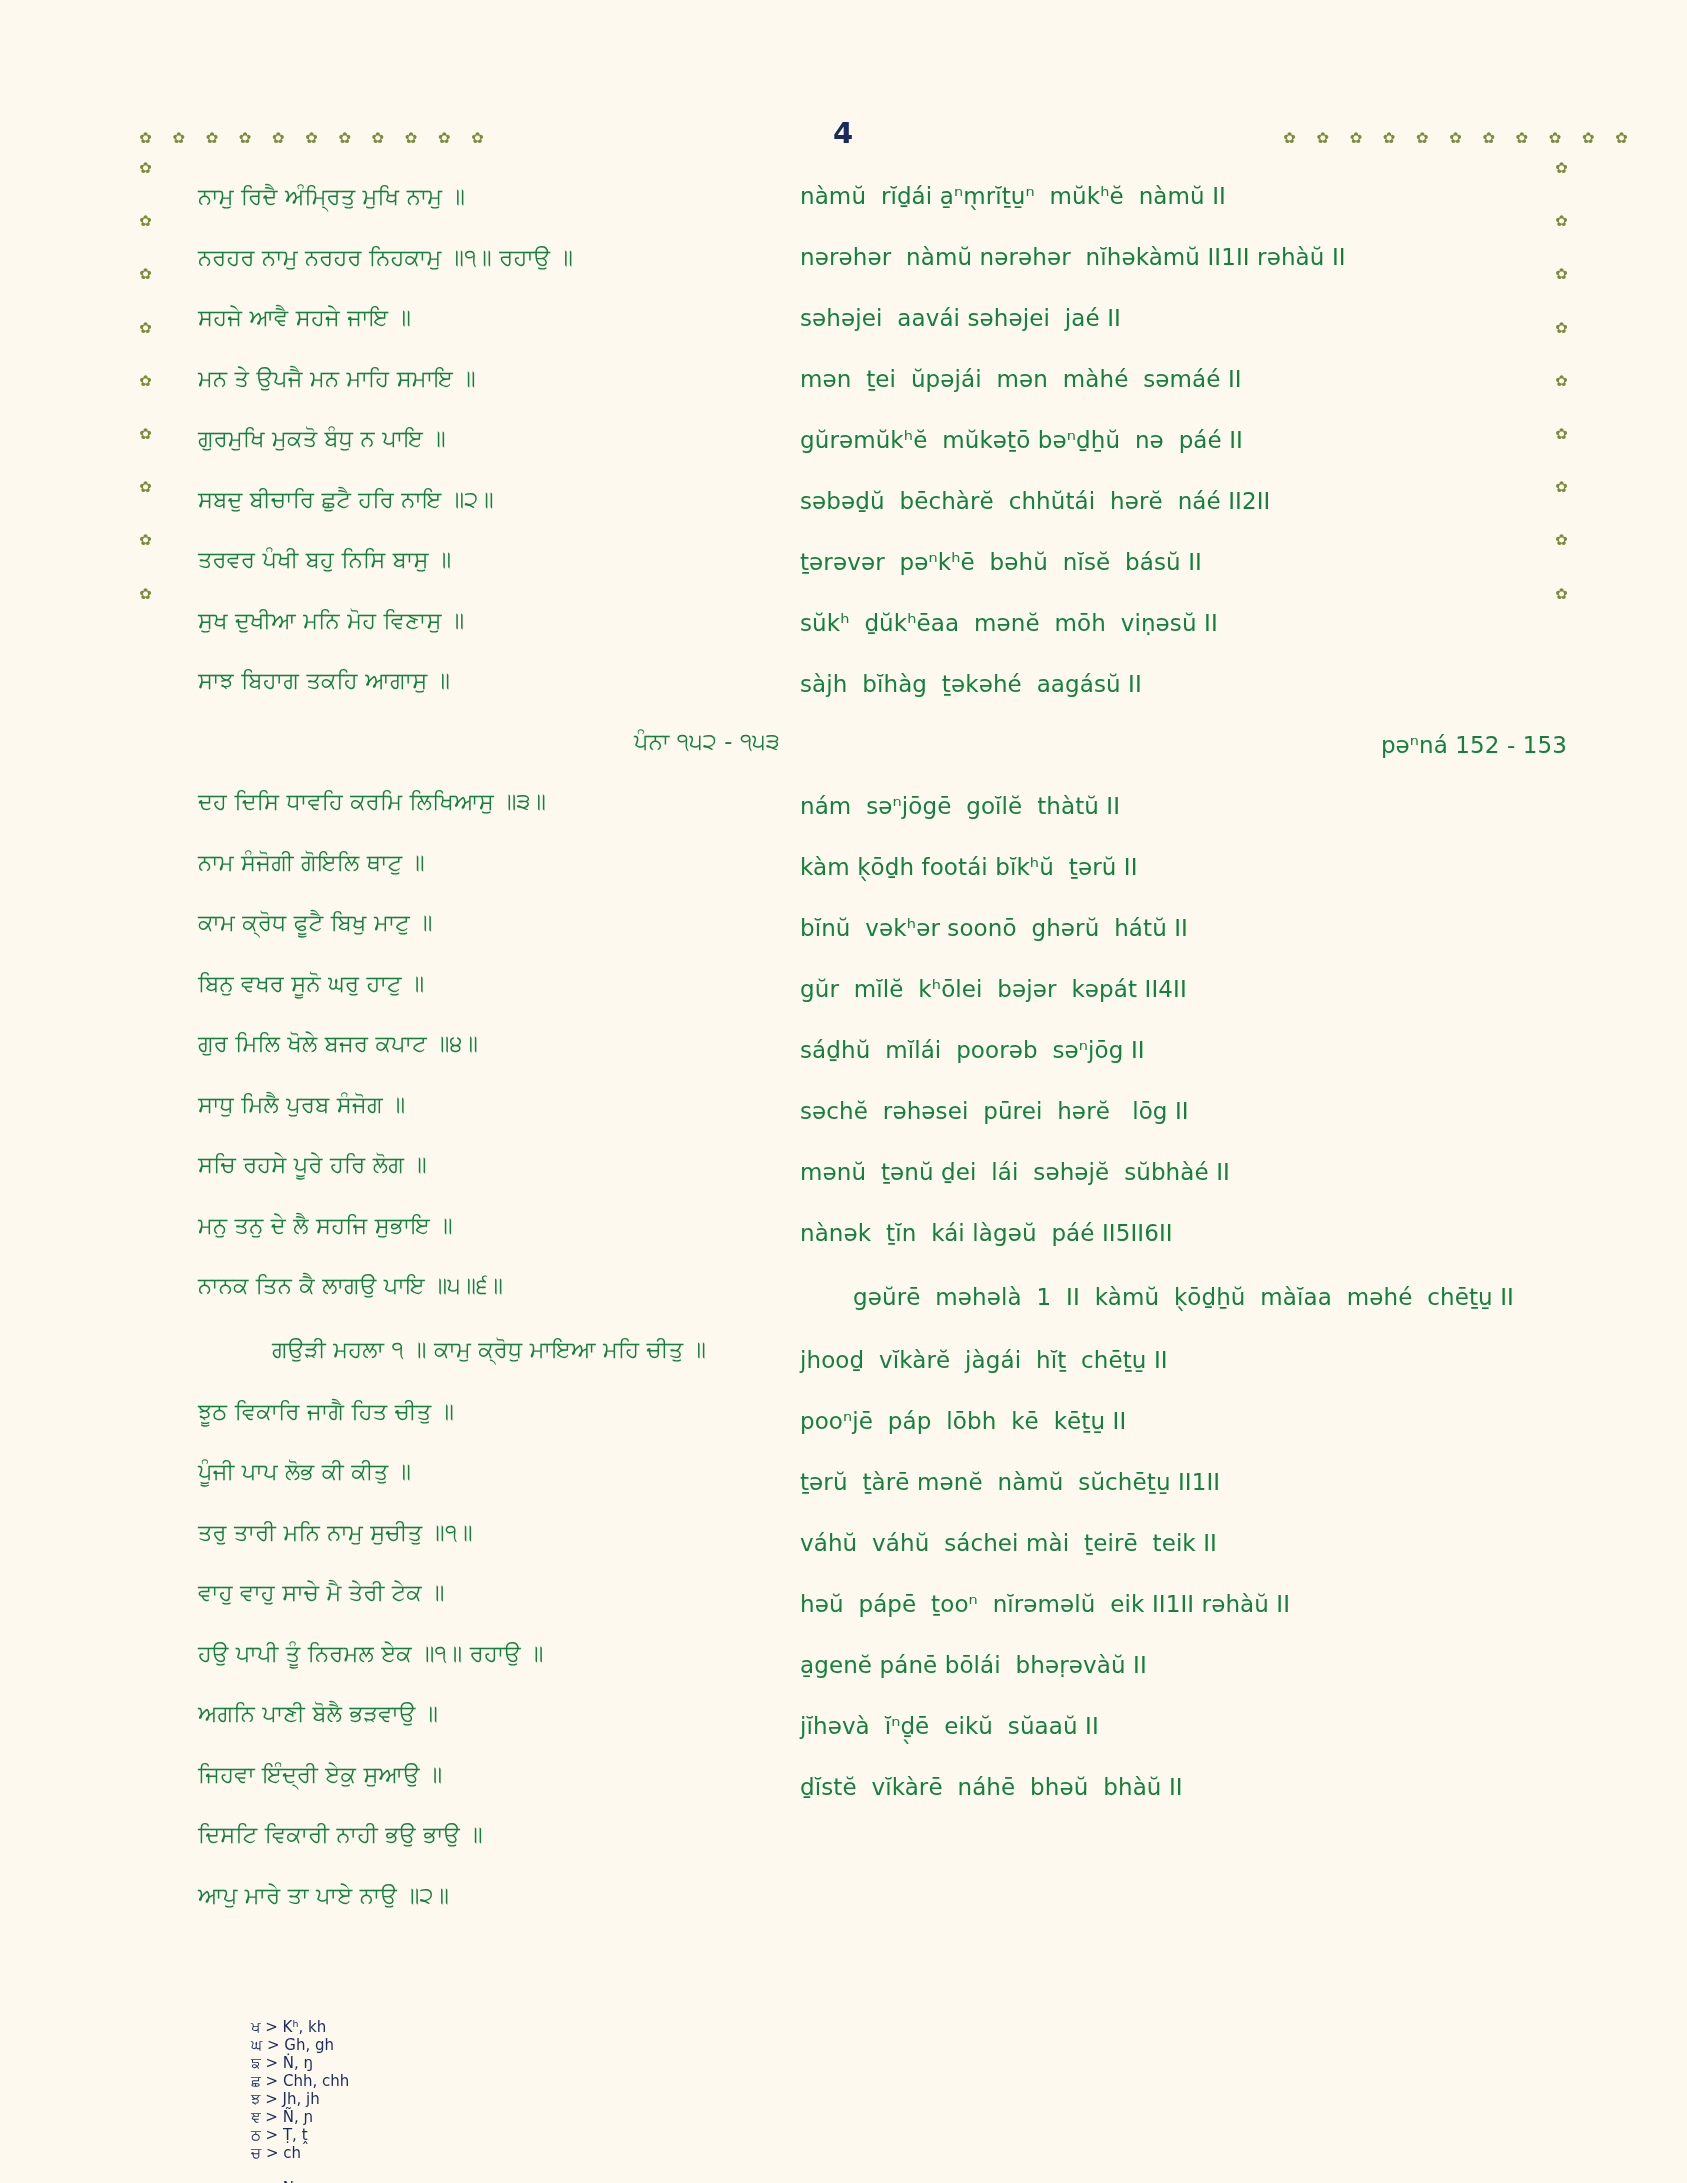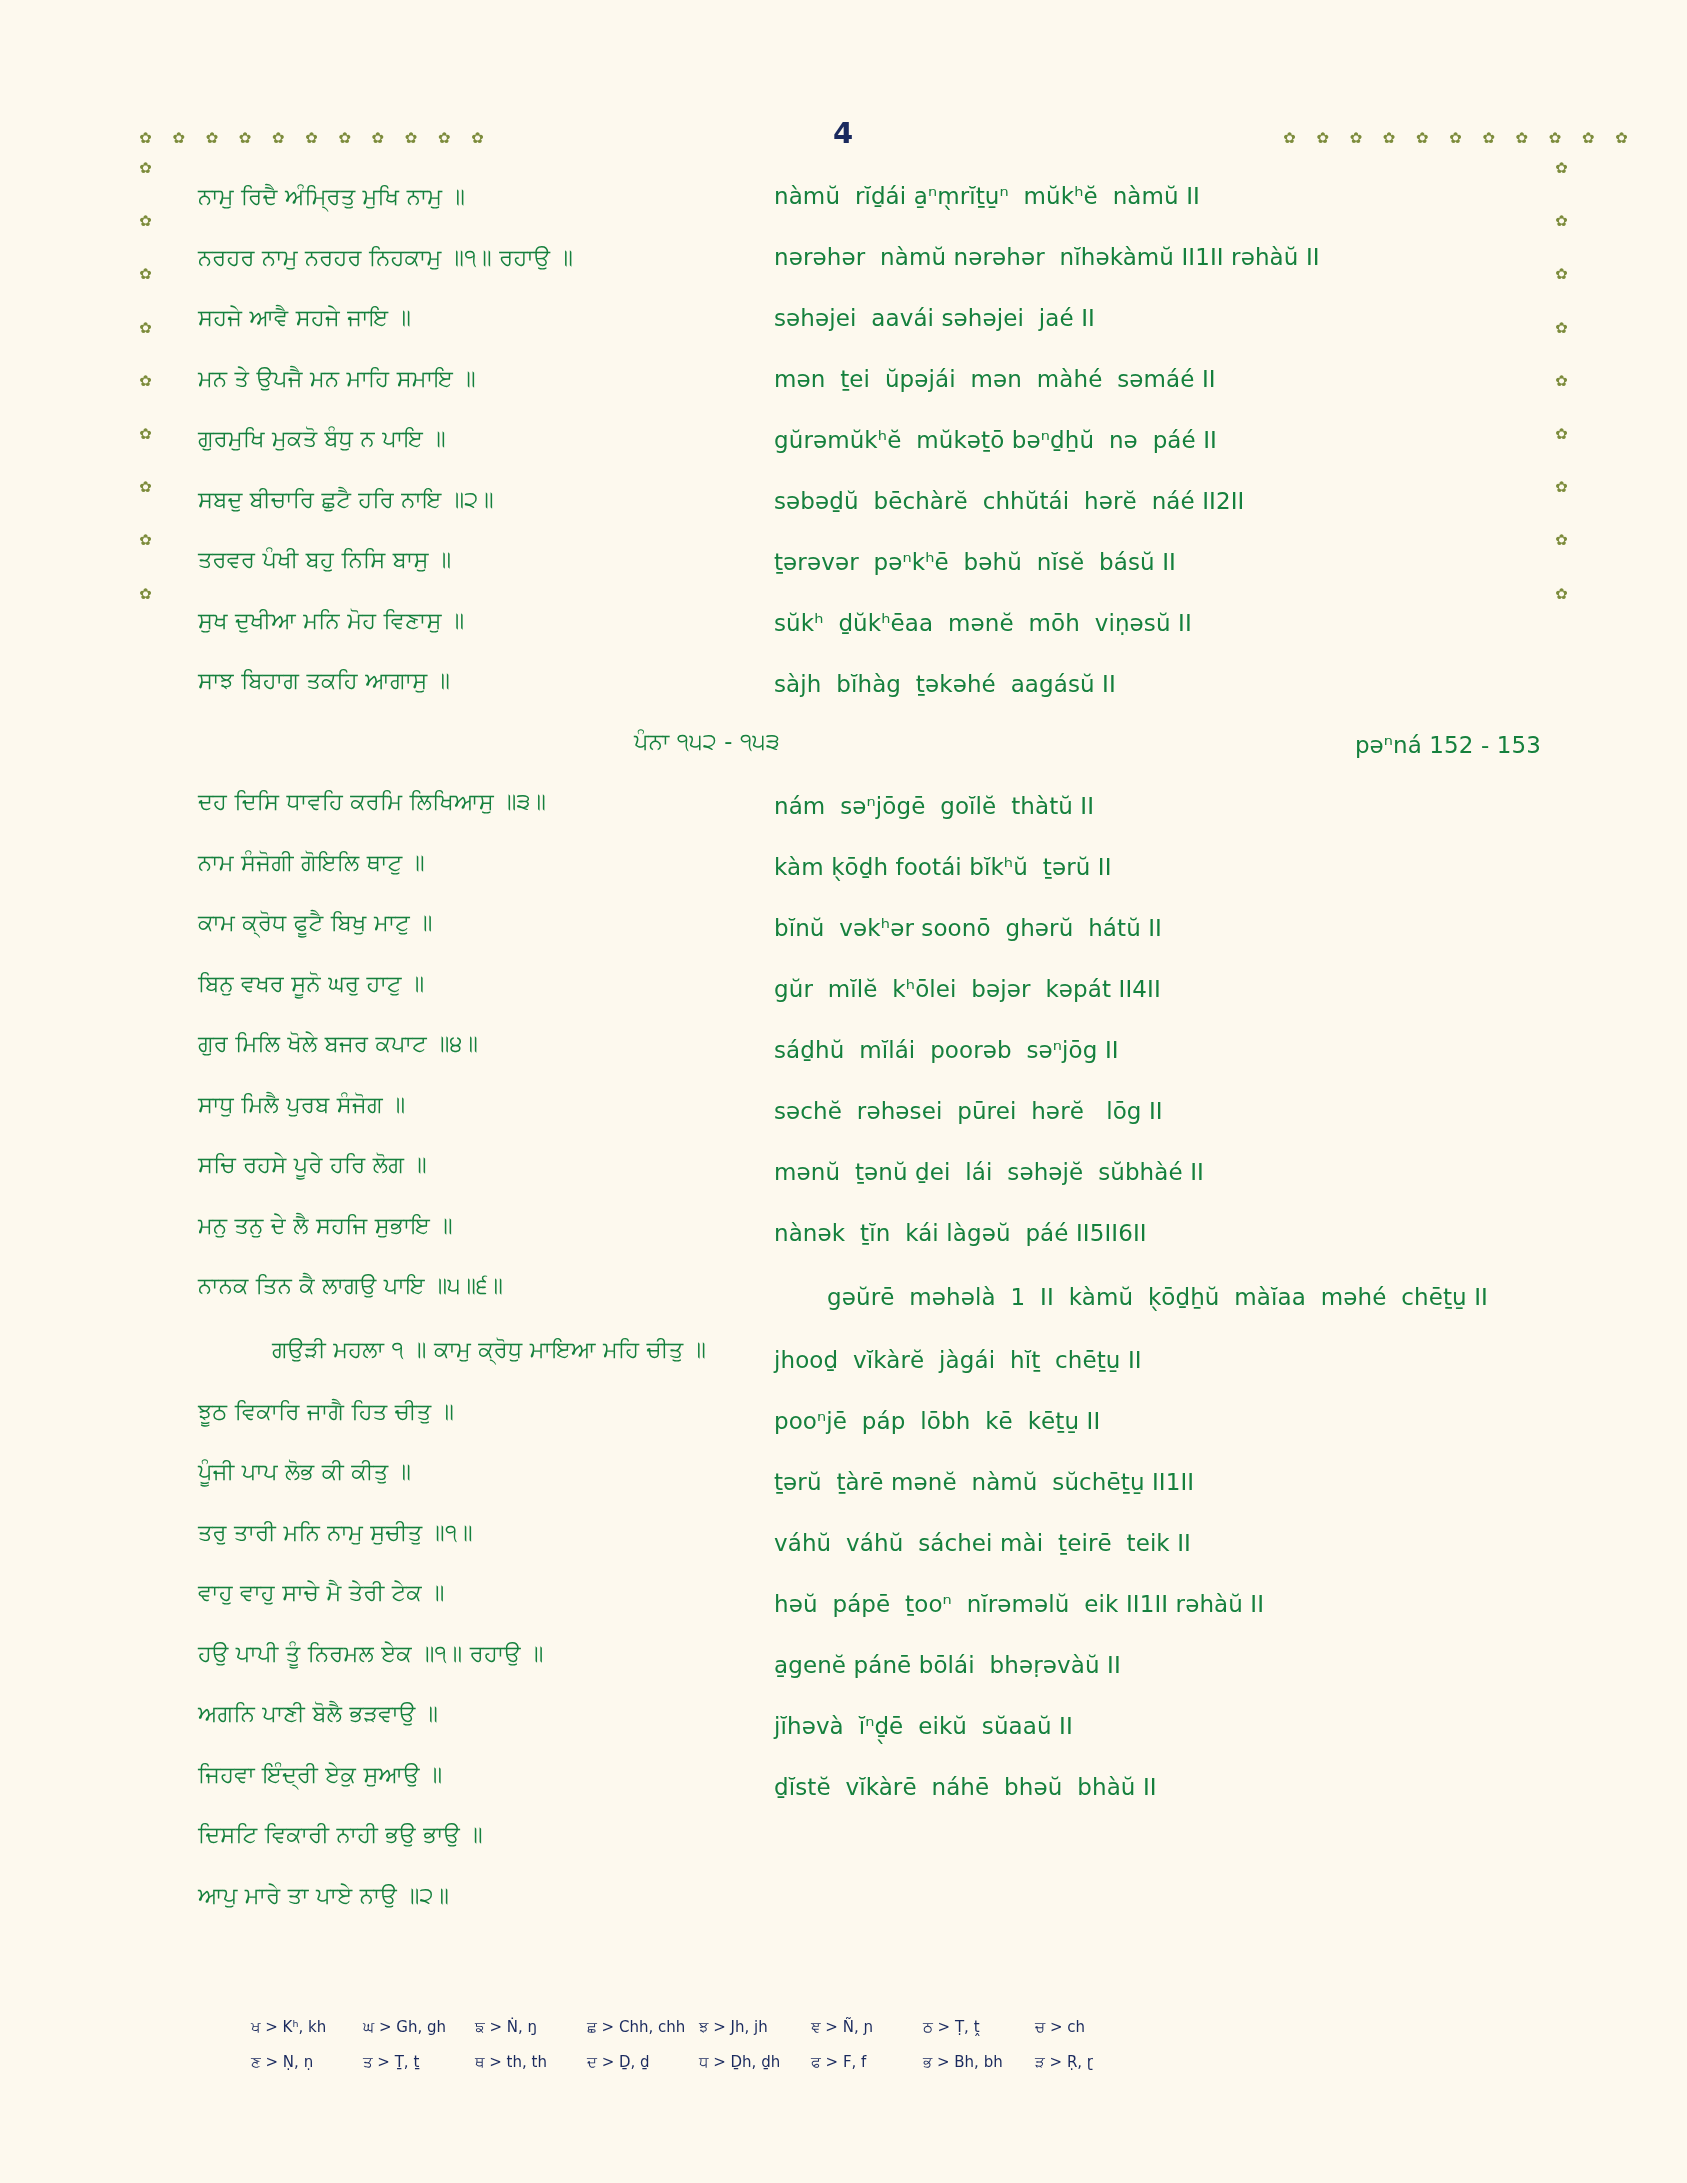--- a/index.html
+++ b/index.html
@@ -63,21 +63,21 @@
 
   
   .col-gur {
     position: absolute;
     left: 198px;
     top: 185px;
     width: 582px;
   }
   .col-rom {
     position: absolute;
-    left: 774px;
+    left: 800px;
     top: 185px;
     width: 767px;
   }
   .line {
     font-size: 22px;
     line-height: 1.0;
     margin-bottom: 38px;
     white-space: pre-wrap;
     color: #15803d;
   }
@@ -103,21 +103,23 @@
   .legend {
     position: absolute;
     left: 251px;
     top: 2018px;
     width: 1191px;
     font-size: 15px;
     color: #1a2a5e;
   }
   .legend-row {
     display: flex;
+    justify-content: space-between;
     margin-bottom: 17px;
+    flex-direction: column;
   }
   .legend-cell {
     width: 112px;
     text-align: left;
     white-space: nowrap;
   }
 </style>
 </head>
 <body>
 

